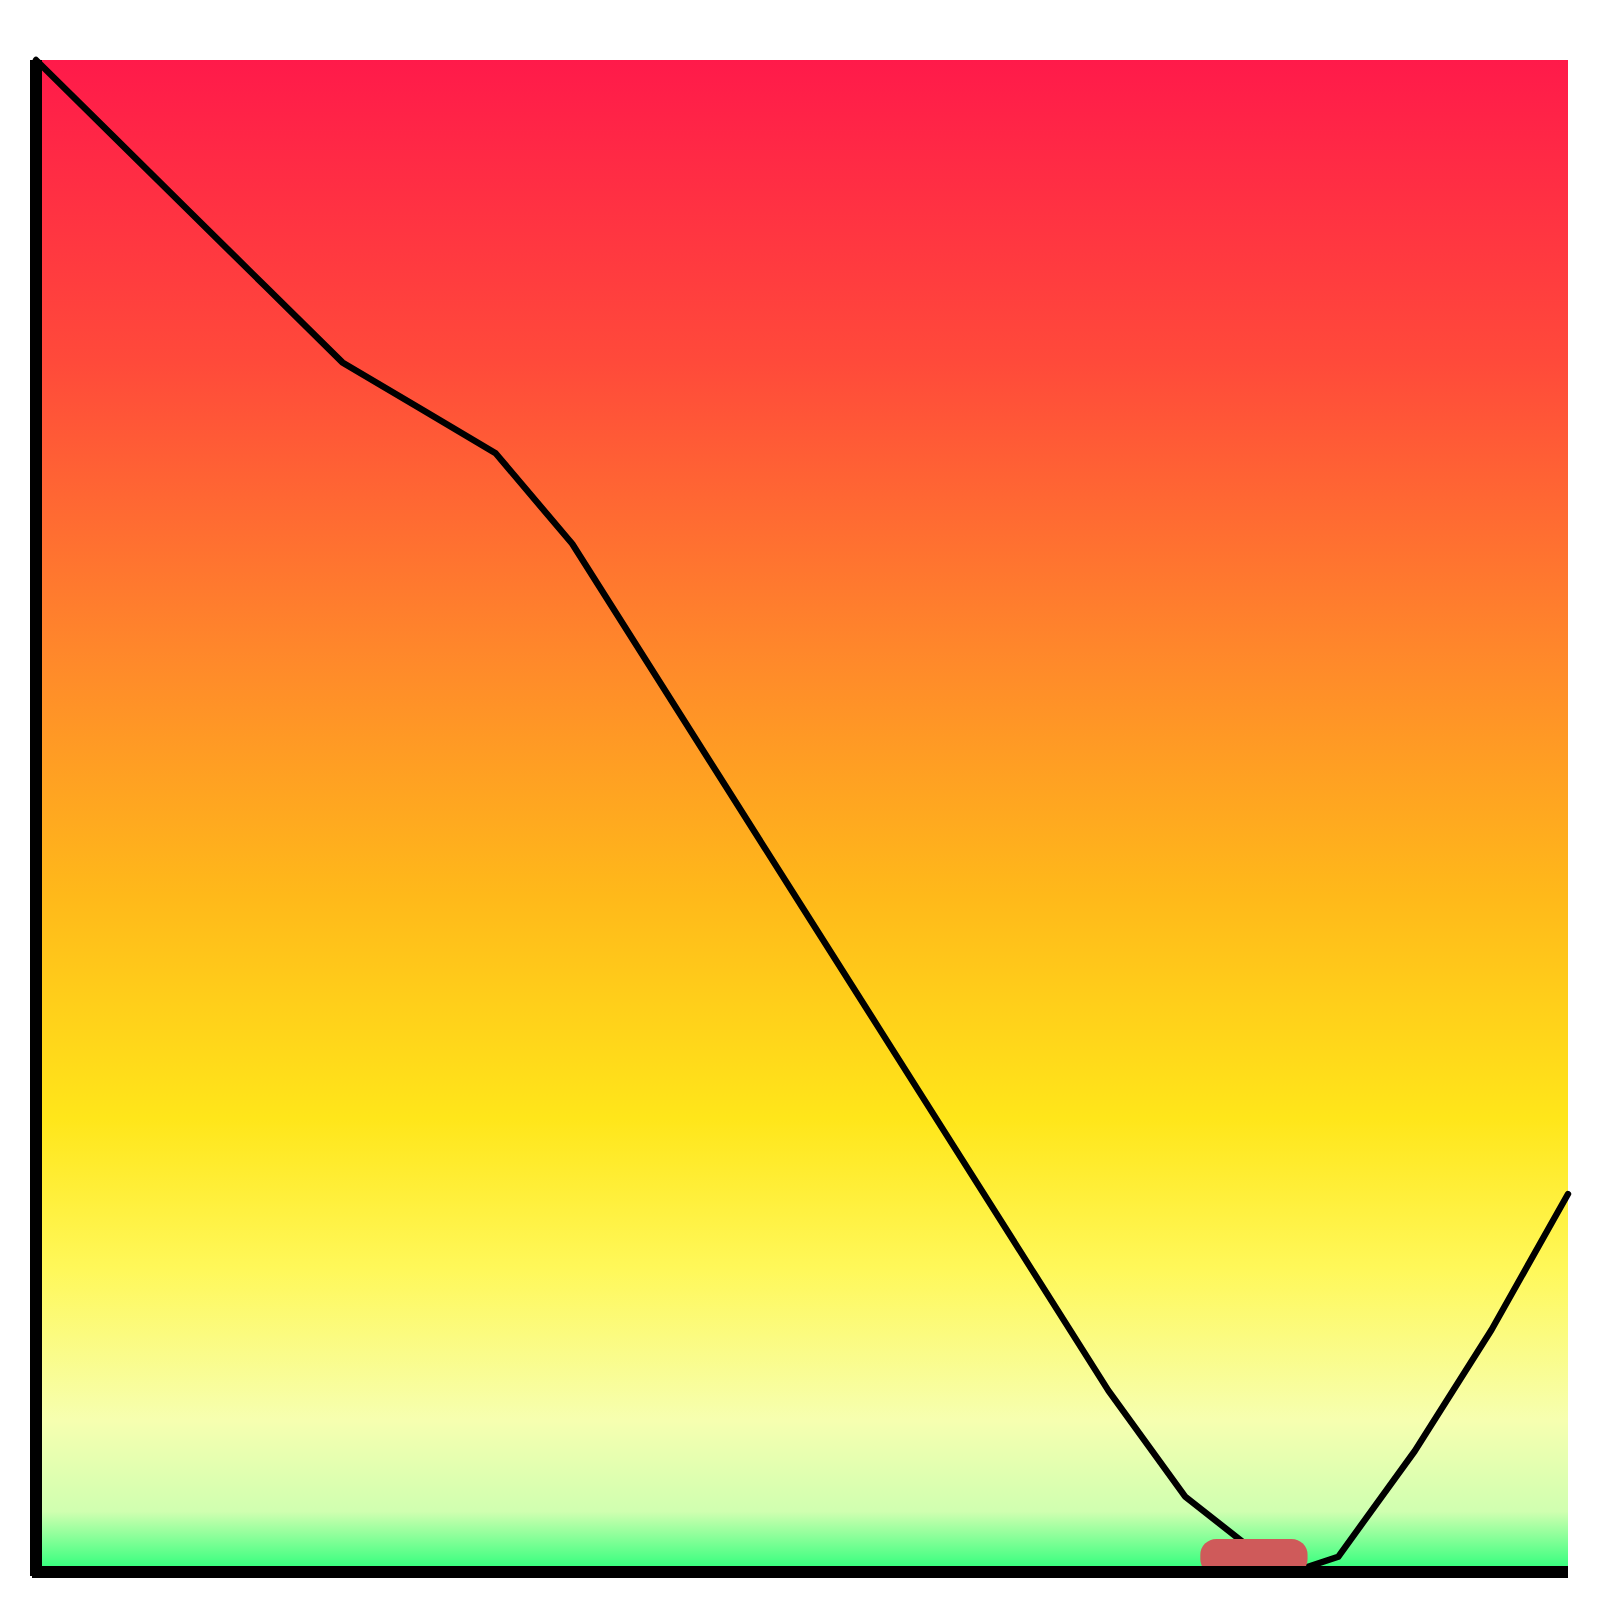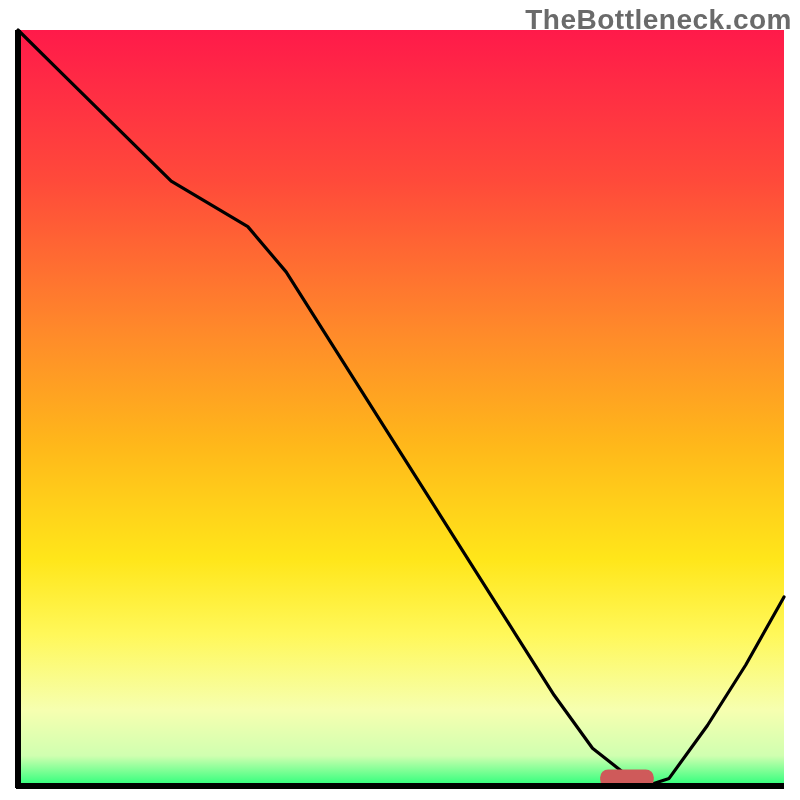--- a/index.html
+++ b/index.html
@@ -28,21 +28,20 @@
     pointer-events: none;
   }
   svg {
     display: block;
   }
 </style>
 </head>
 <body>
 
 <div class="wrap">
-  <div class="watermark">TheBottleneck.com</div>
 
   <svg id="chart-svg" width="800" height="800" viewBox="0 0 800 800">
     <defs>
       <linearGradient id="bg-grad" x1="0" y1="0" x2="0" y2="1">
           <stop offset="0%" stop-color="#ff1a4a"></stop>
           <stop offset="20%" stop-color="#ff4a3a"></stop>
           <stop offset="40%" stop-color="#ff8a2a"></stop>
           <stop offset="55%" stop-color="#ffb81a"></stop>
           <stop offset="70%" stop-color="#ffe61a"></stop>
           <stop offset="80%" stop-color="#fff85a"></stop>

